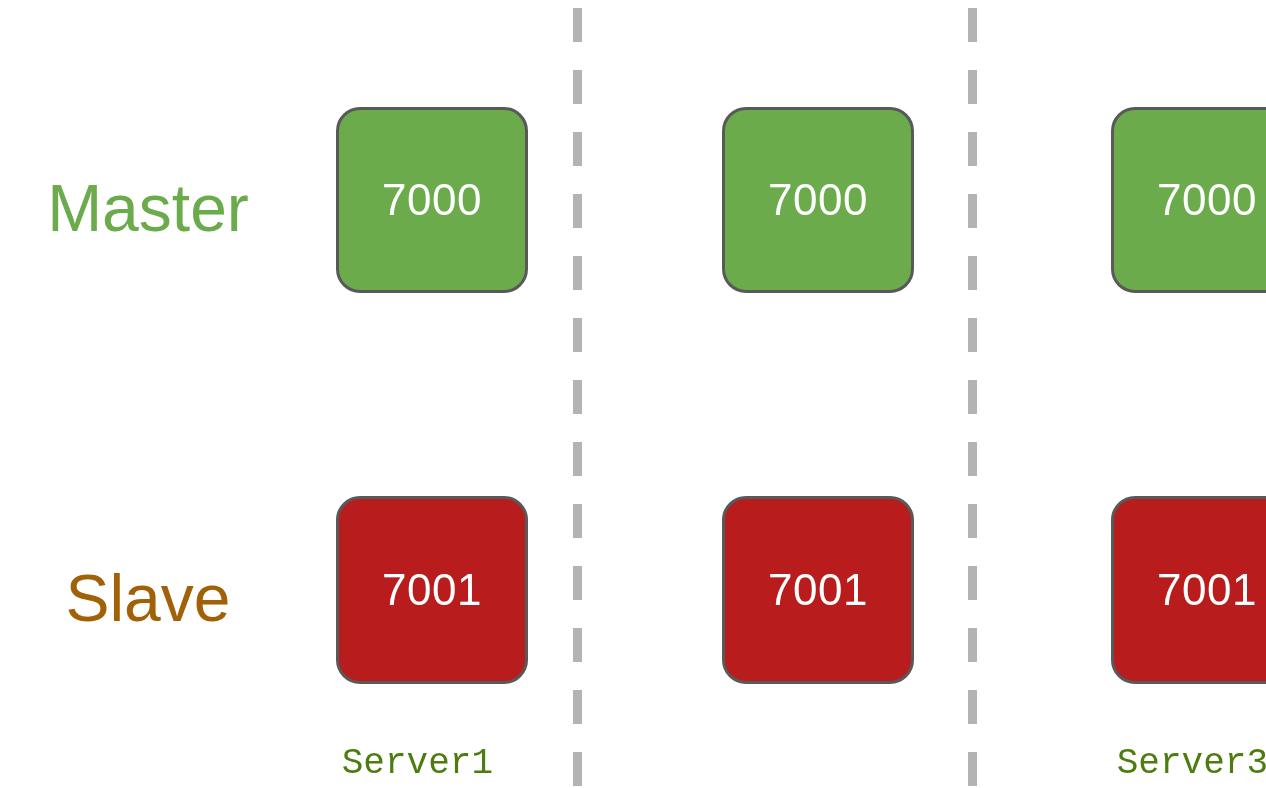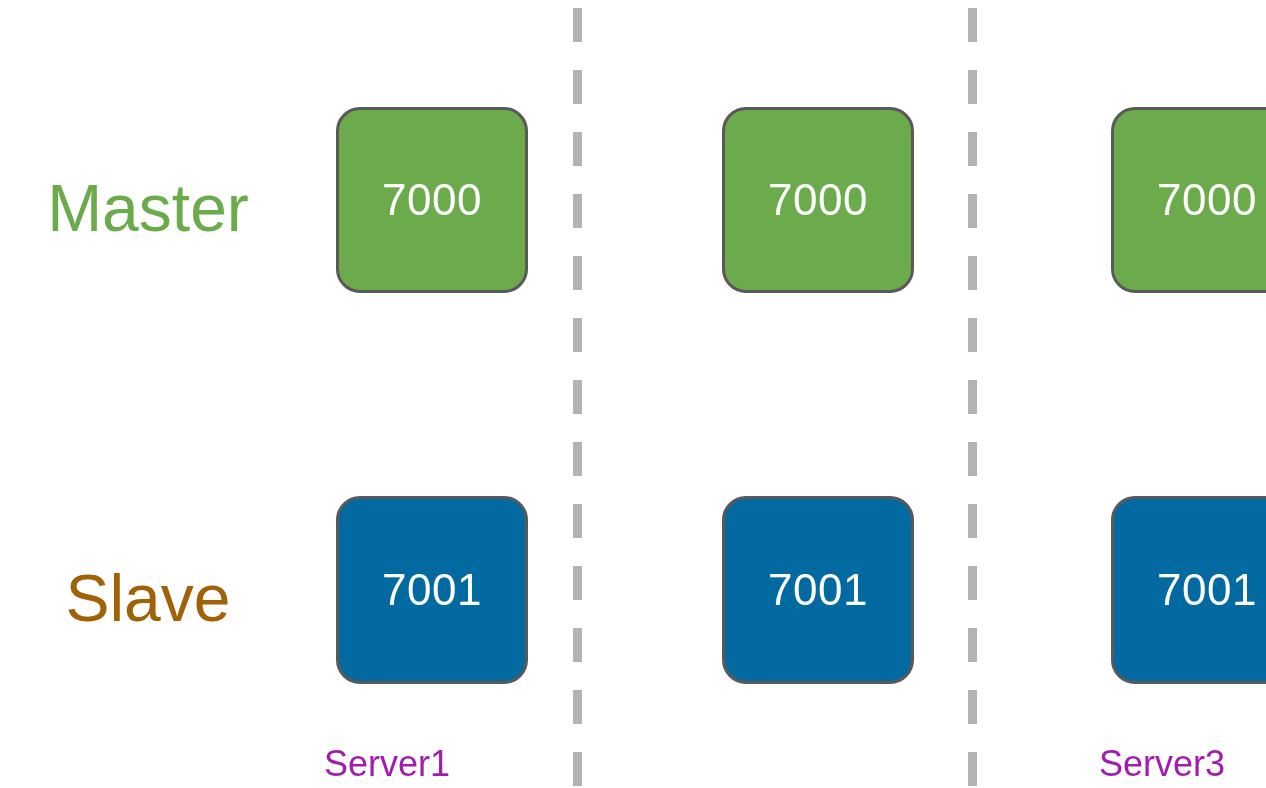--- a/index.html
+++ b/index.html
@@ -88,33 +88,34 @@
     margin-left: 45px;
   }
   .node.master-node {
     top: 107px;
     height: 186px;
     background: #6BAB4C;
   }
   .node.slave-node {
     top: 496px;
     height: 188px;
-    background: #0369a1;
+    background: #b91c1c;
   }
 
   
   .server-caption {
     position: absolute;
     left: -10px;
     top: 743px;
     width: 212px;
-    text-align: center;
+    text-align: right;
     font-size: 36px;
-    color: #a21caf;
+    color: #4d7c0f;
     white-space: nowrap;
+    font-family: Liberation Mono, monospace;
   }
 </style>
 </head>
 <body>
 
 <div id="diagram">
 
   <div class="tier-label master">Master</div>
 
   <div class="tier-label slave">Slave</div>

